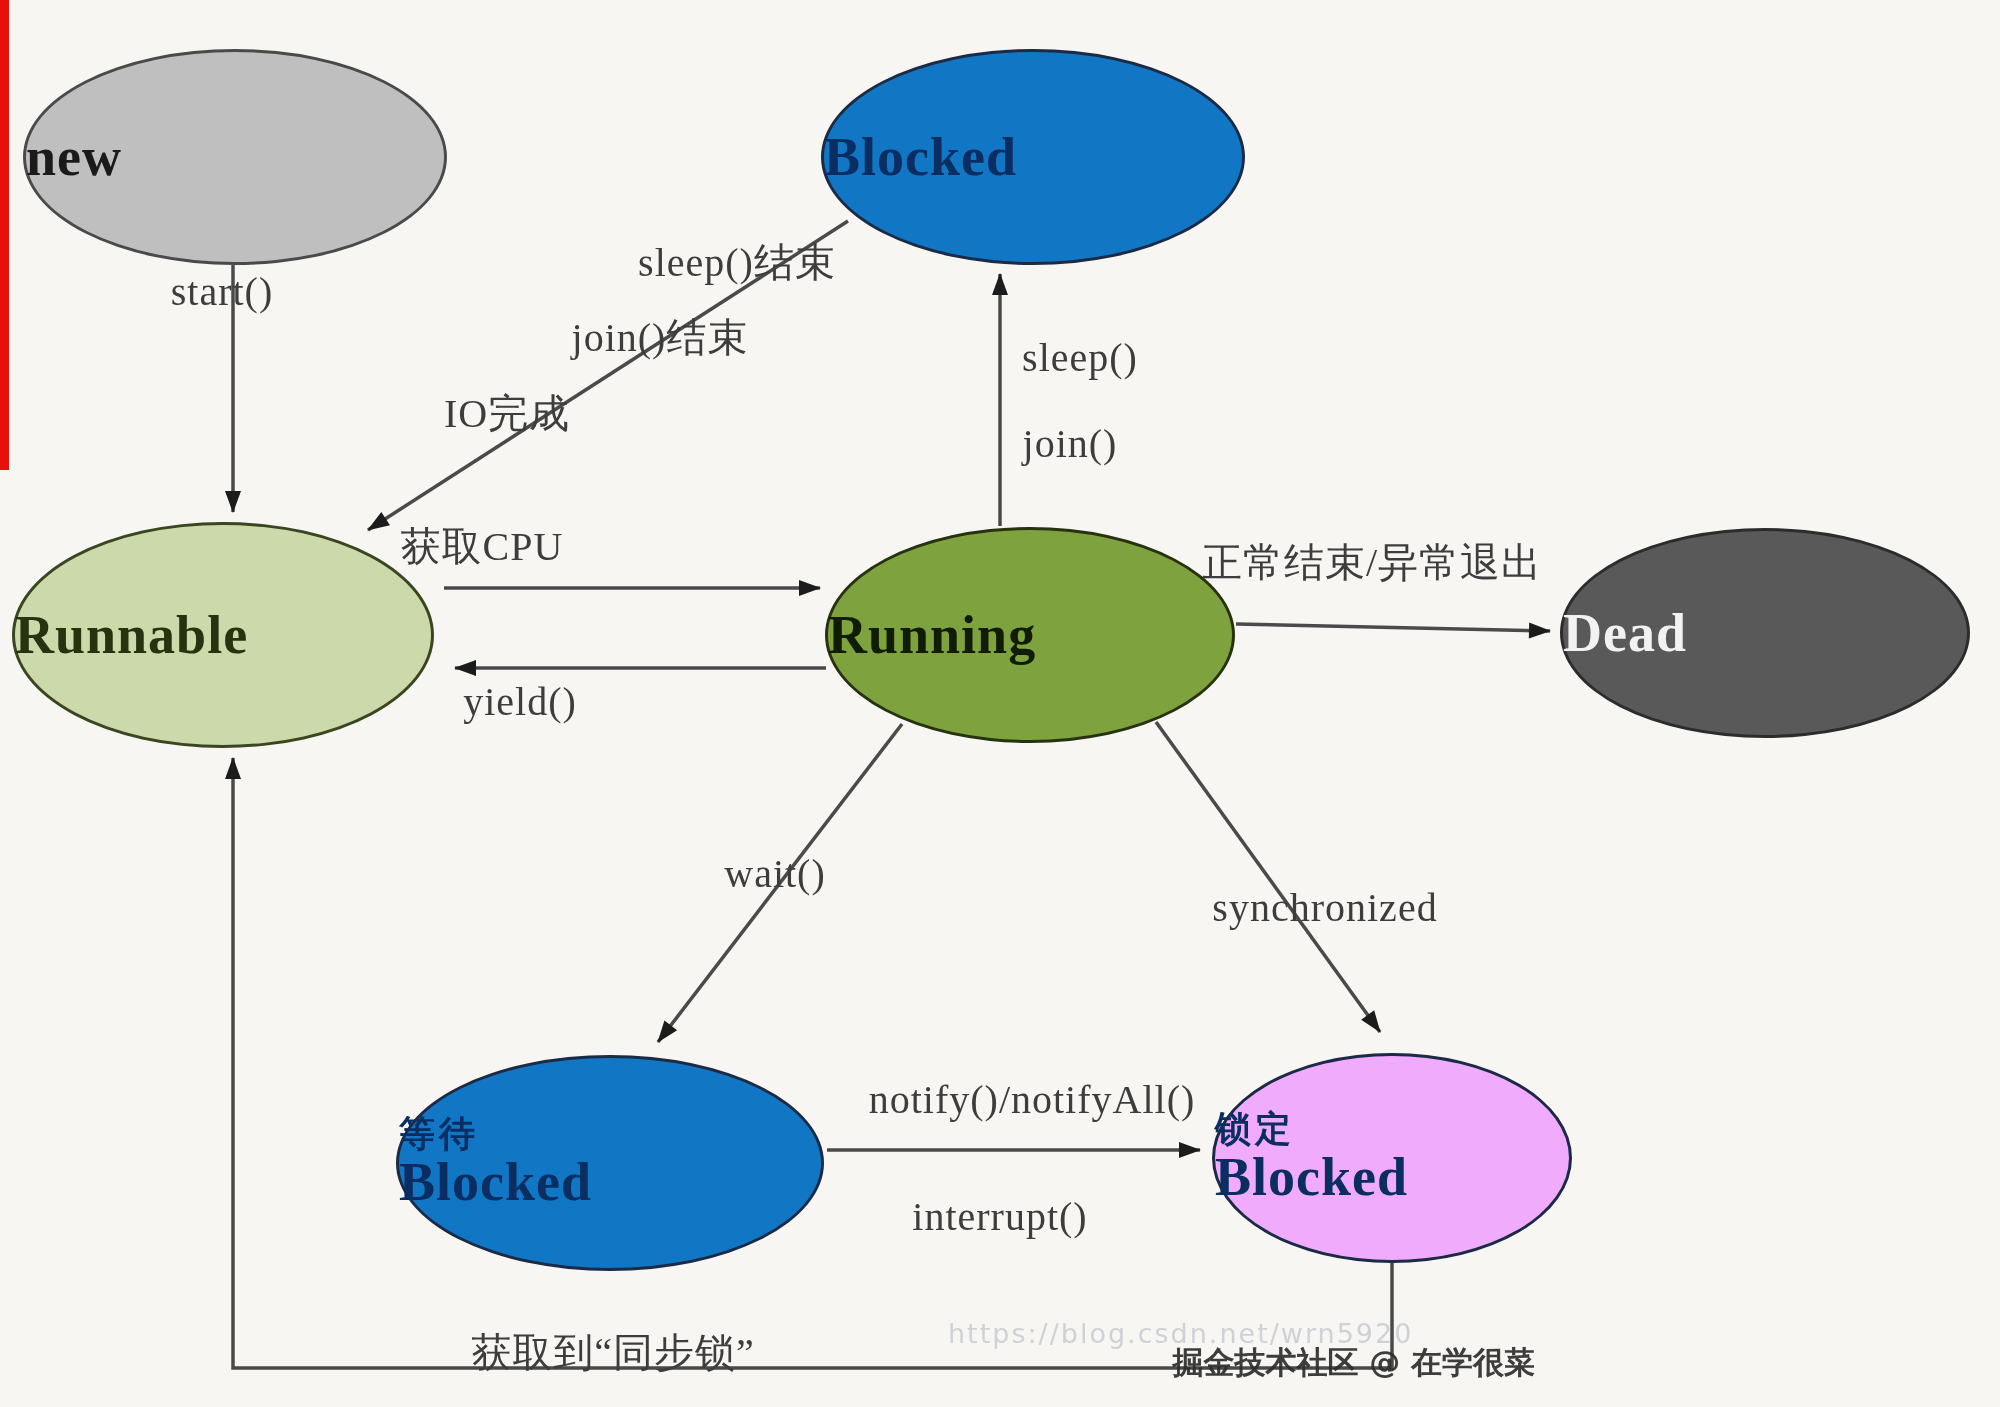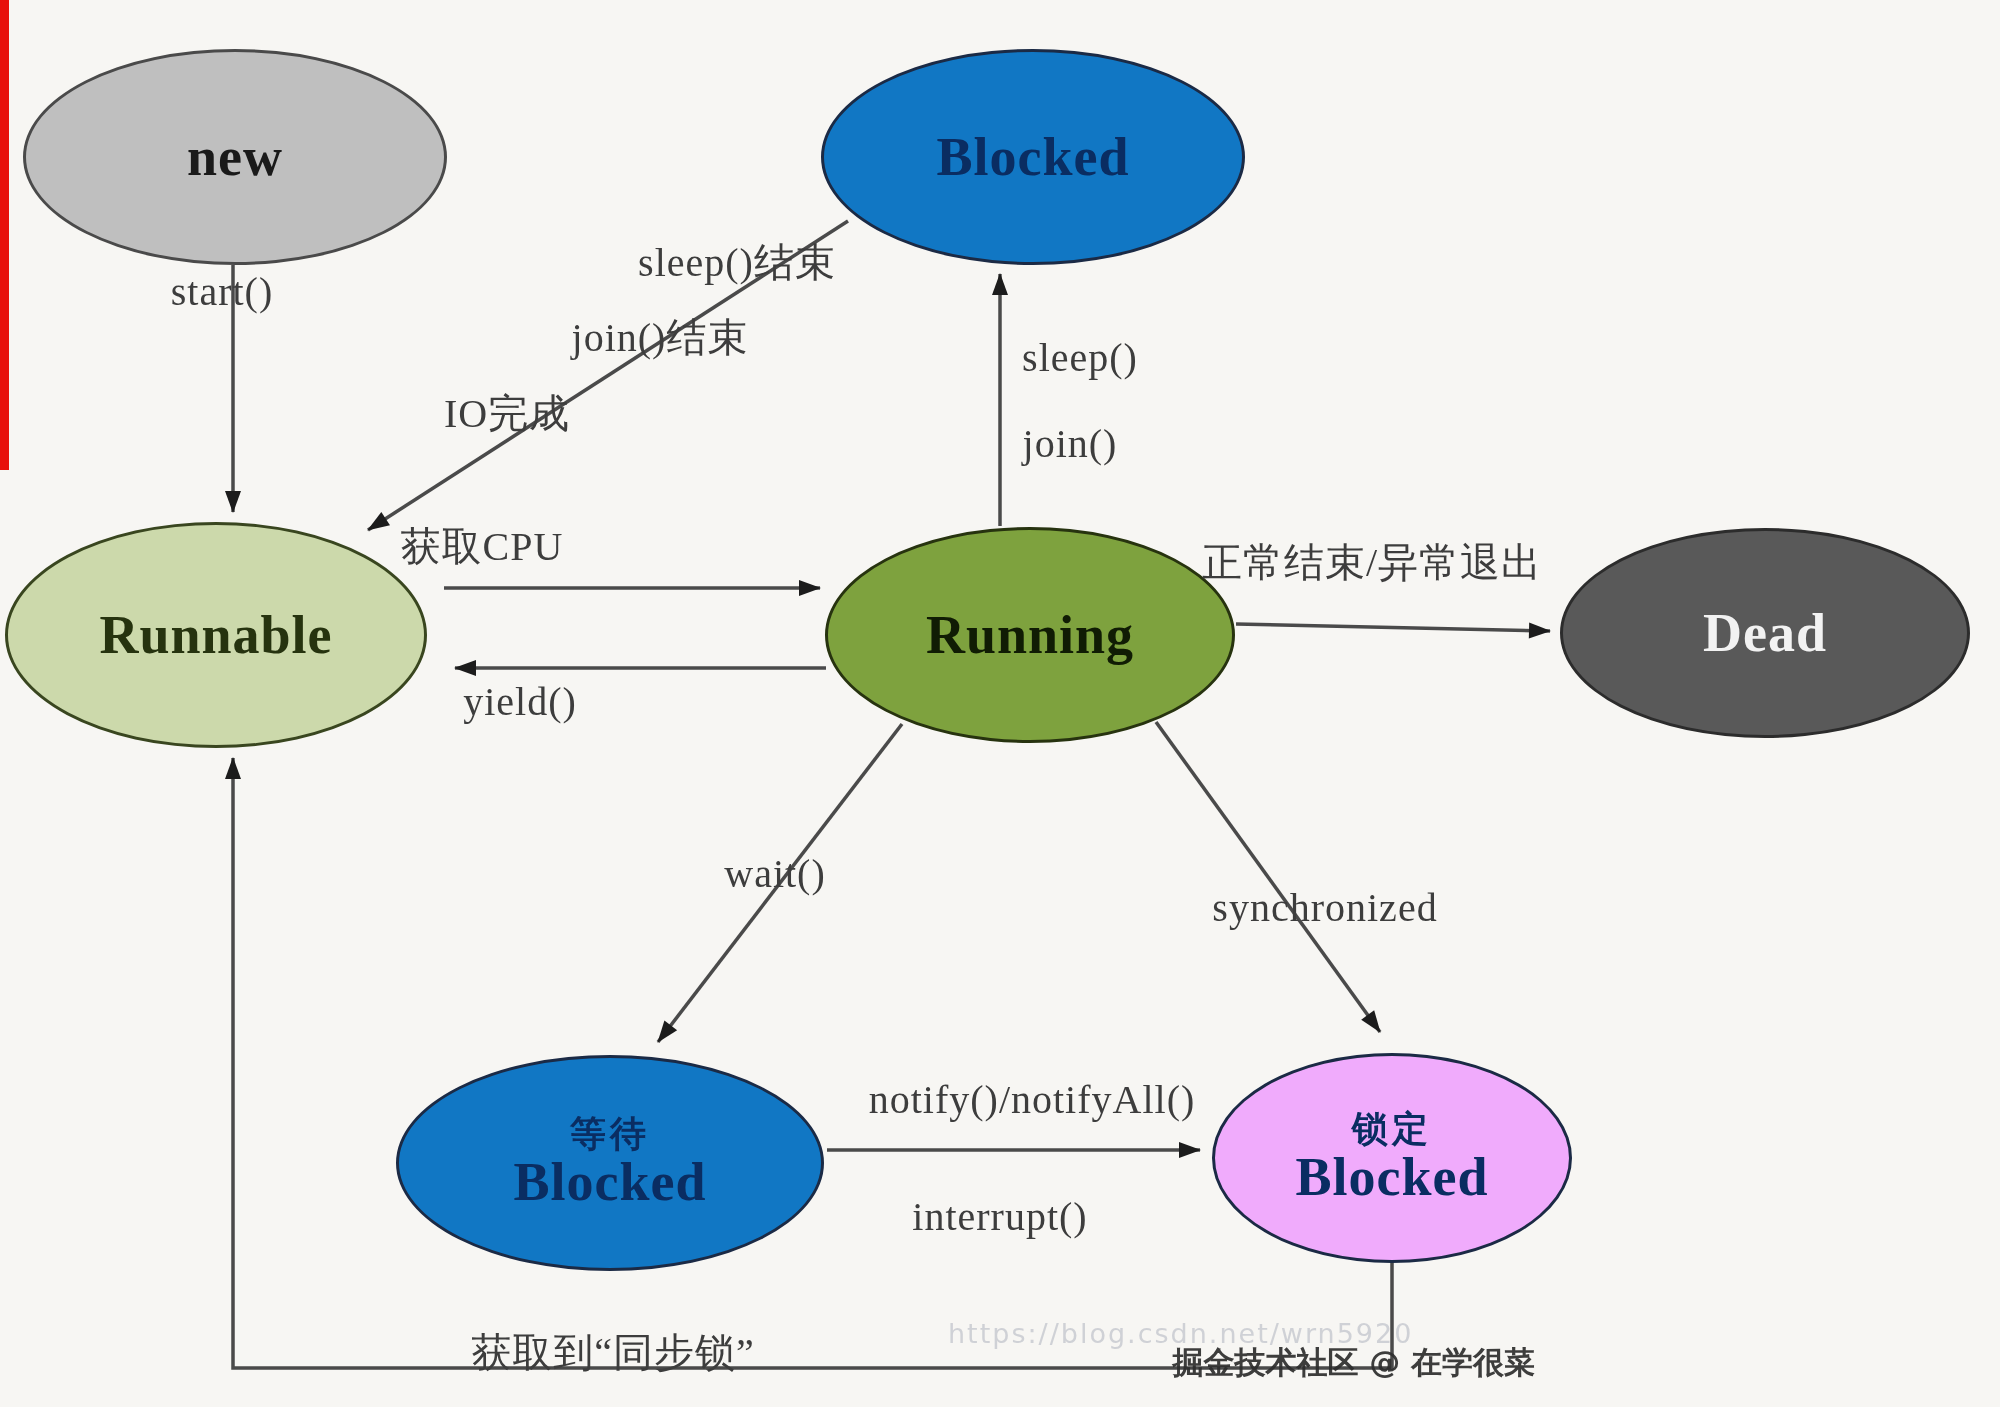--- a/index.html
+++ b/index.html
@@ -8,30 +8,30 @@
     width:2000px;height:1407px;
     background:#f7f6f3;
     overflow:hidden;
     font-family:"Liberation Serif", serif;
   }
   .edges-svg{position:absolute;left:0;top:0;width:2000px;height:1407px;}
   .node{
     position:absolute;
     border-radius:50%;
     display:flex;flex-direction:column;
-    align-items:center;justify-content:center;
+    align-items:flex-start;justify-content:center;
     text-align:center;
     box-sizing:border-box;
     line-height:1.05;
   }
   .node .en{font-size:54px;font-weight:600;letter-spacing:1px;}
   .node .zh{font-size:36px;font-weight:700;letter-spacing:4px;}
   .node-new{left:23px;top:49px;width:424px;height:216px;border:3px solid #4a4a4a;}
   .node-blocked-top{left:821px;top:49px;width:424px;height:216px;border:3px solid #1b2a45;}
-  .node-runnable{left:5px;top:522px;width:422px;height:226px;border:3px solid #39461f;}
+  .node-runnable{left:12px;top:522px;width:422px;height:226px;border:3px solid #39461f;}
   .node-running{left:825px;top:527px;width:410px;height:216px;border:3px solid #27330f;}
   .node-dead{left:1560px;top:528px;width:410px;height:210px;border:3px solid #2c2c2c;}
   .node-wait{left:396px;top:1055px;width:428px;height:216px;border:3px solid #1b2a45;}
   .node-lock{left:1212px;top:1053px;width:360px;height:210px;border:3px solid #1b2a45;}
   .elabel{
     position:absolute;
     transform:translate(-50%,-50%);
     font-size:40px;
     color:#3d3d3d;
     white-space:nowrap;

